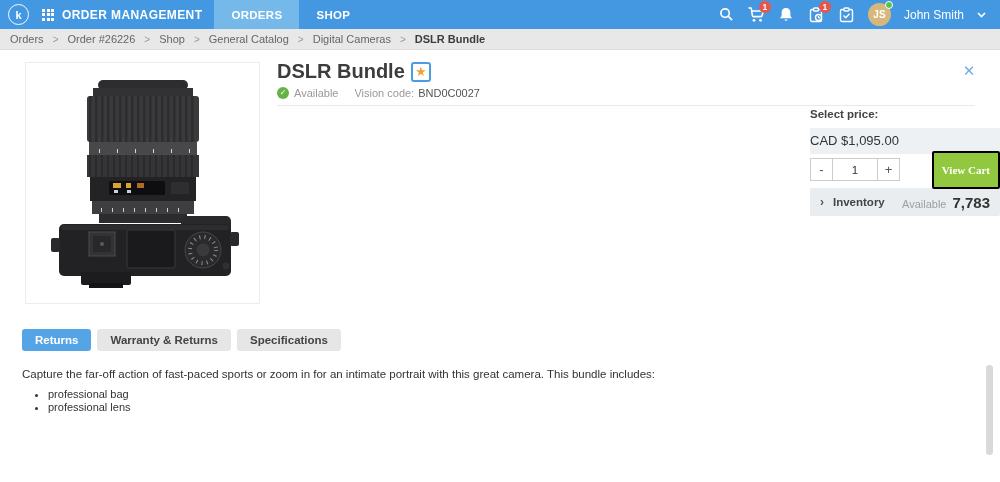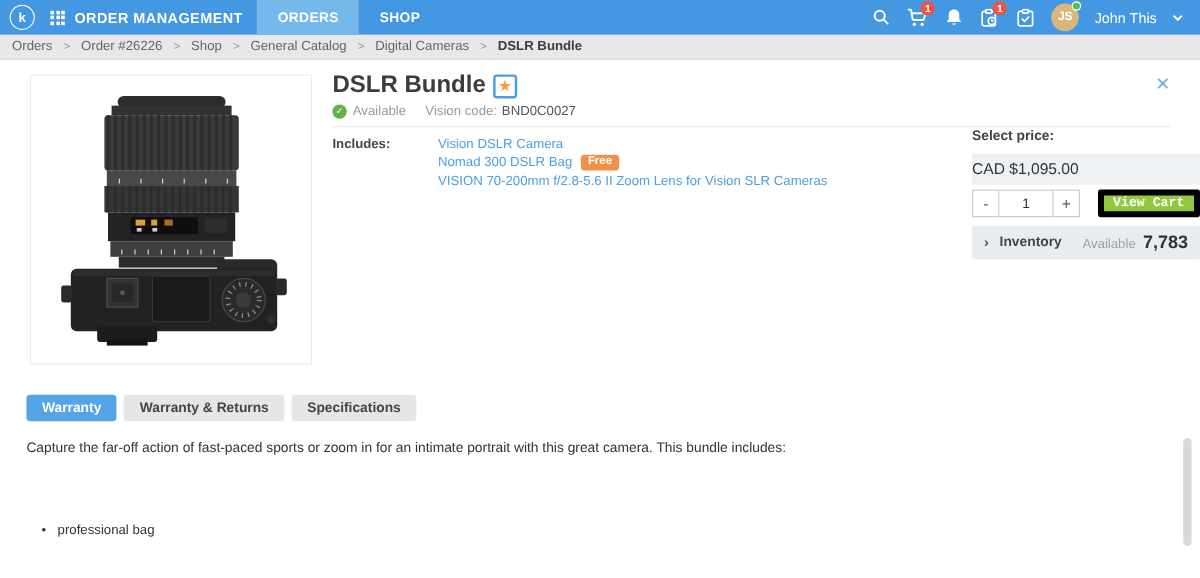--- a/index.html
+++ b/index.html
@@ -71,39 +71,39 @@
 
   .right-panel { position:absolute; left:810px; top:58px; width:190px; }
   .price-label { font-size:11.5px; font-weight:bold; color:#444; }
   .price-box { margin-top:8px; height:26px; background:#eef1f3; font-size:13px; color:#333;
     line-height:26px; padding-left:0; cursor:pointer; }
   .buy-row { margin-top:4px; display:flex; align-items:center; height:23px; }
   .step-btn { width:23px; height:23px; border:1px solid #ccc; background:#fff; color:#555;
     font-size:13px; line-height:21px; text-align:center; cursor:pointer; }
   .qty-input { width:44px; height:23px; border:1px solid #ccc; border-left:none; border-right:none;
     text-align:center; font-size:11.5px; color:#333; font-family:inherit; }
-  .view-cart { margin-left:auto; height:23px; padding:0 8px; background:#92c83f;
-    border:5px solid #000000; border-radius:2px; color:#fff; font-size:11px; font-weight:bold;
-    cursor:pointer; font-family:Liberation Mono, monospace; }
+  .view-cart { margin-left:auto; height:38px; padding:0 8px; background:#92c83f;
+    border:2px solid #000000; border-radius:2px; color:#fff; font-size:11px; font-weight:bold;
+    cursor:pointer; font-family:Liberation Serif, serif; }
   .inventory-row { margin-top:7px; height:28px; background:#e9edf0; border-radius:2px;
     display:flex; align-items:center; padding:0 10px; cursor:pointer; }
   .inv-chev { color:#555; font-weight:bold; font-size:12px; margin-right:9px; }
   .inv-label { font-size:11.5px; font-weight:bold; color:#444; }
   .inv-right { margin-left:auto; display:flex; align-items:baseline; gap:6px; }
   .inv-avail { font-size:11px; color:#9aa0a6; }
   .inv-count { font-size:15px; font-weight:bold; color:#333; }
 
   .tabs-row { position:absolute; left:22px; top:279px; display:flex; gap:6px; }
   .tab { padding:5px 13px; border-radius:3px; font-size:11.5px; font-weight:bold;
     background:#e6e6e6; color:#444; cursor:pointer; }
   .tab.active { background:#55a5e6; color:#fff; }
 
   .description { position:absolute; left:22px; top:318px; width:930px; font-size:11.5px; color:#333; }
   .bullets { position:absolute; left:48px; top:338px; font-size:11px; color:#333; }
-  .bullets li { line-height:13px;margin-top:48px; }
+  .bullets li { line-height:13px; }
 
   .scroll-thumb { position:absolute; left:986px; top:315px; width:7px; height:90px;
     background:#d9d9d9; border-radius:3.5px; cursor:pointer; }
 
   .cam-svg { display:block; }
 </style>
 </head>
 <body>
 
 <div class="navbar">
@@ -162,21 +162,21 @@
       <svg width="15" height="16" viewBox="0 0 15 16" fill="none" stroke="#fff" stroke-width="1.4">
         <rect x="1.5" y="2.5" width="12" height="12" rx="1.5"></rect>
         <rect x="5" y="1" width="5" height="3" rx="1" fill="#4398e1"></rect>
         <polyline points="4.5,8.5 6.8,10.8 10.5,6.8"></polyline>
       </svg>
     </div>
     <div class="avatar">
       <span>JS</span>
       <span class="status-dot"></span>
     </div>
-    <div class="user-name">John This</div>
+    <div class="user-name">John Smith</div>
     <div class="nav-ic chev">
       <svg width="9" height="6" viewBox="0 0 9 6" fill="none" stroke="#fff" stroke-width="1.6">
         <polyline points="1,1 4.5,4.5 8,1"></polyline>
       </svg>
     </div>
   </div>
 </div>
 
 <div class="breadcrumb">
   <span class="crumb">Orders</span>
@@ -258,35 +258,20 @@
 
   <div class="sub-row">
     <span class="check-ic">✓</span>
     <span>Available</span>
     <span class="code-label">Vision code:</span>
     <span class="code-value">BND0C0027</span>
   </div>
 
   <div class="divider"></div>
 
-  <div class="includes-row">
-    <div class="includes-label">Includes:</div>
-    <div class="includes-links">
-      <div class="inc-line">
-        <a class="inc-link">Vision DSLR Camera</a>
-      </div>
-      <div class="inc-line">
-        <a class="inc-link">Nomad 300 DSLR Bag</a>
-        <span class="free-badge">Free</span>
-      </div>
-      <div class="inc-line">
-        <a class="inc-link">VISION 70-200mm f/2.8-5.6 II Zoom Lens for Vision SLR Cameras</a>
-      </div>
-    </div>
-  </div>
 
   <div class="right-panel">
     <div class="price-label">Select price:</div>
     <div class="price-box">CAD $1,095.00</div>
     <div class="buy-row">
       <div class="step-btn">-</div>
       <input class="qty-input" value="1" style="">
       <div class="step-btn">+</div>
       <button class="view-cart">View Cart</button>
     </div>
@@ -294,21 +279,21 @@
       <span class="inv-chev">›</span>
       <span class="inv-label">Inventory</span>
       <span class="inv-right">
         <span class="inv-avail">Available</span>
         <span class="inv-count">7,783</span>
       </span>
     </div>
   </div>
 
   <div class="tabs-row">
-    <div class="tab active">Warranty</div>
+    <div class="tab active">Returns</div>
     <div class="tab">Warranty &amp; Returns</div>
     <div class="tab">Specifications</div>
   </div>
 
   <div class="description">Capture the far-off action of fast-paced sports or zoom in for an intimate portrait with this great camera. This bundle includes:</div>
   <ul class="bullets">
     <li>professional bag</li>
     <li>professional lens</li>
   </ul>
 

